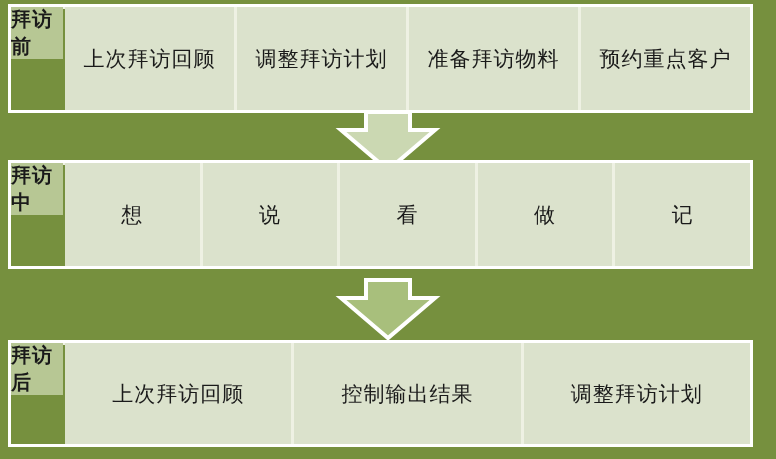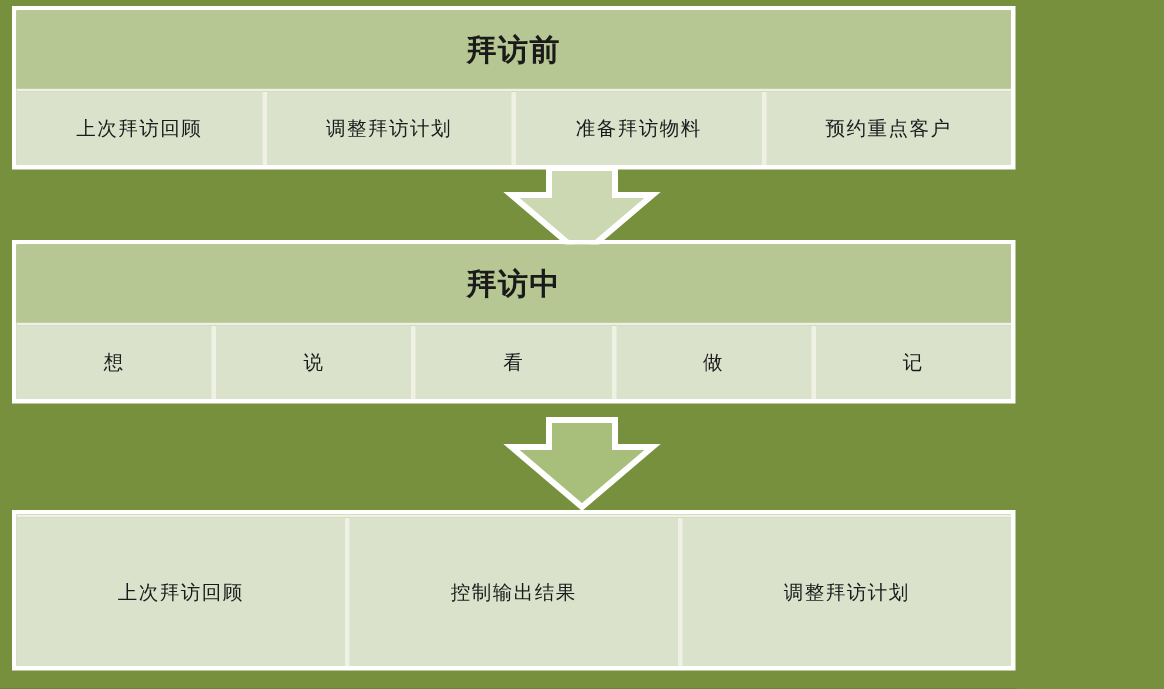--- a/index.html
+++ b/index.html
@@ -9,24 +9,24 @@
     background:#555;
   }
   .canvas{
     position:relative;
     width:776px;height:459px;
     background:var(--background,#76903E);
     overflow:hidden;
   }
   .section{
     position:absolute;
-    left:8px;width:669px;
+    left:8px;width:745px;
     border:3px solid var(--border-white,#fff);
     box-sizing:border-box;
-    display:flex;flex-direction:column;
+    display:flex;flex-direction:row;
   }
   .section-header{
     height:52px;flex:0 0 52px;
     background:var(--section-header-bg,#B7C794);
     display:flex;align-items:center;justify-content:center;
   }
   .section-title{
     font-size:20px;font-weight:bold;
     color:var(--text-color,#1a1a1a);
     letter-spacing:1px;
@@ -38,21 +38,21 @@
   .items-row{
     flex:1 1 auto;
     display:flex;
     gap:3px;
     background:var(--cell-gap,#EEF1E3);
   }
   .item-cell{
     flex:1 1 0;
     background:var(--cell-bg,#DBE2CC);
     display:flex;align-items:center;justify-content:center;
-    font-size:13px;
+    font-size:21px;
     color:var(--text-color,#1a1a1a);
     letter-spacing:1px;
     white-space:nowrap;
   }
   #section-before{top:4px;height:109px;}
   #section-during{top:160px;height:109px;}
   #section-after{top:340px;height:107px;}
   .down-arrow{
     position:absolute;
     left:339px;
@@ -96,20 +96,23 @@
       <div class="item-cell">做</div>
       <div class="item-cell">记</div>
     </div>
   </div>
 
   <svg class="down-arrow" id="arrow-2" viewBox="0 0 98 60" aria-hidden="true">
     <polygon points="27,0 27,18 2,18 49,58 96,18 71,18 71,0" stroke="#FFFFFF" stroke-width="4" stroke-linejoin="miter" fill="#A8BF7C"></polygon>
   </svg>
 
   <div class="section" id="section-after">
+    <div class="section-header">
+      <span class="section-title">拜访后</span>
+    </div>
     <div class="sep"></div>
     <div class="items-row">
       <div class="item-cell">上次拜访回顾</div>
       <div class="item-cell">控制输出结果</div>
       <div class="item-cell">调整拜访计划</div>
     </div>
   </div>
 
 </div>
 

